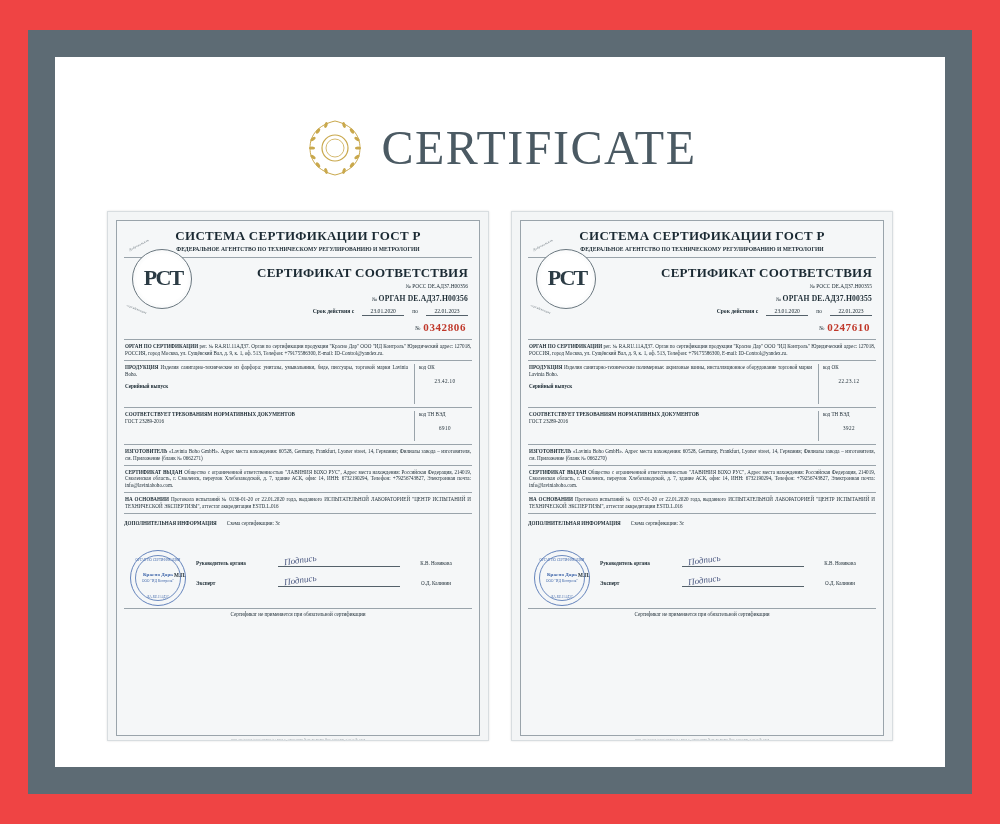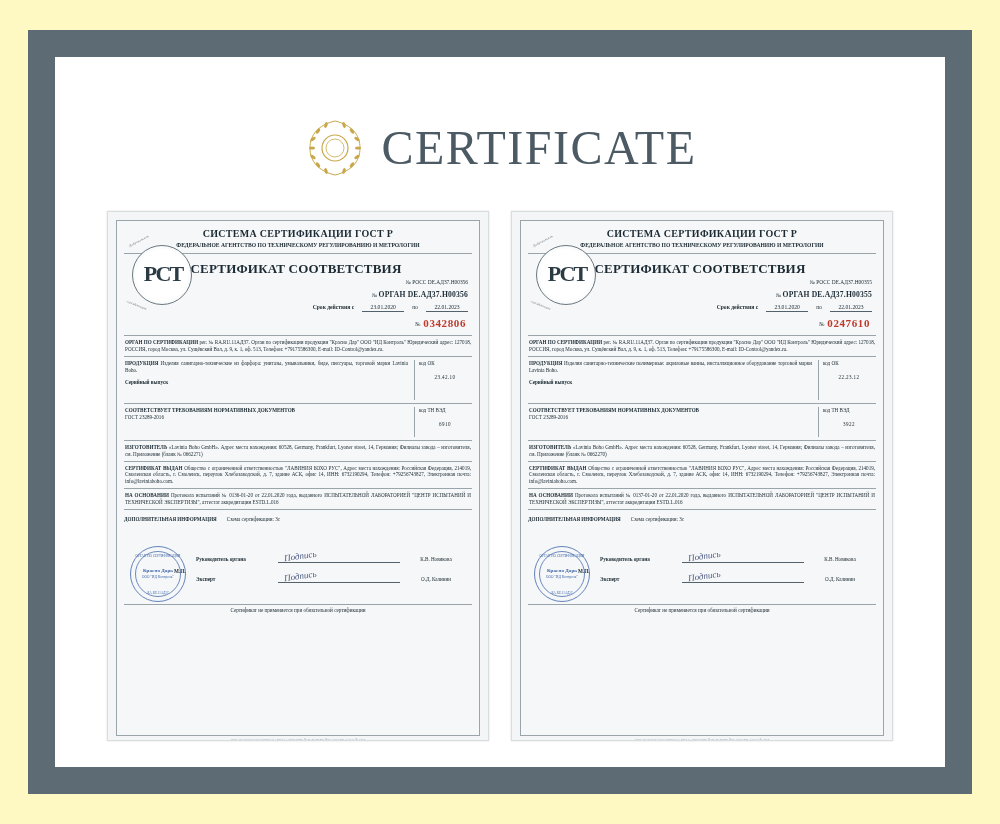--- a/index.html
+++ b/index.html
@@ -10,21 +10,21 @@
   body {
     width: 1000px;
     height: 824px;
     font-family: "Liberation Serif", serif;
     overflow: hidden;
   }
   .page {
     position: relative;
     width: 1000px;
     height: 824px;
-    background: #fef9c3;
+    background: #ef4444;
   }
   
   .frame-outer {
     position: absolute;
     left: 28px;
     top: 30px;
     width: 944px;
     height: 764px;
     background: #5d6b74;
     box-sizing: border-box;
@@ -106,34 +106,34 @@
     padding: 5px 7px 4px 7px;
     position: relative;
     background: #f5f7f8;
     font-size: 5.2px;
     color: #1b2a33;
     line-height: 1.35;
   }
   .hdr1 {
     text-align: center;
     font-weight: bold;
-    font-size: 10px;
+    font-size: 13px;
     letter-spacing: .3px;
     margin-top: 1px;
   }
   .hdr2 {
     text-align: center;
     font-weight: bold;
     font-size: 5.6px;
     margin-top: 1.5px;
     border-bottom: 1px solid #9aa4ab;
     padding-bottom: 3px;
   }
   .main-title {
-    text-align: center;
+    text-align: right;
     font-weight: bold;
     font-size: 13px;
     letter-spacing: .2px;
     margin-top: 6px;
     padding-right: 4px;
   }
   .top-block {
     display: flex;
     margin-top: 2px;
   }

